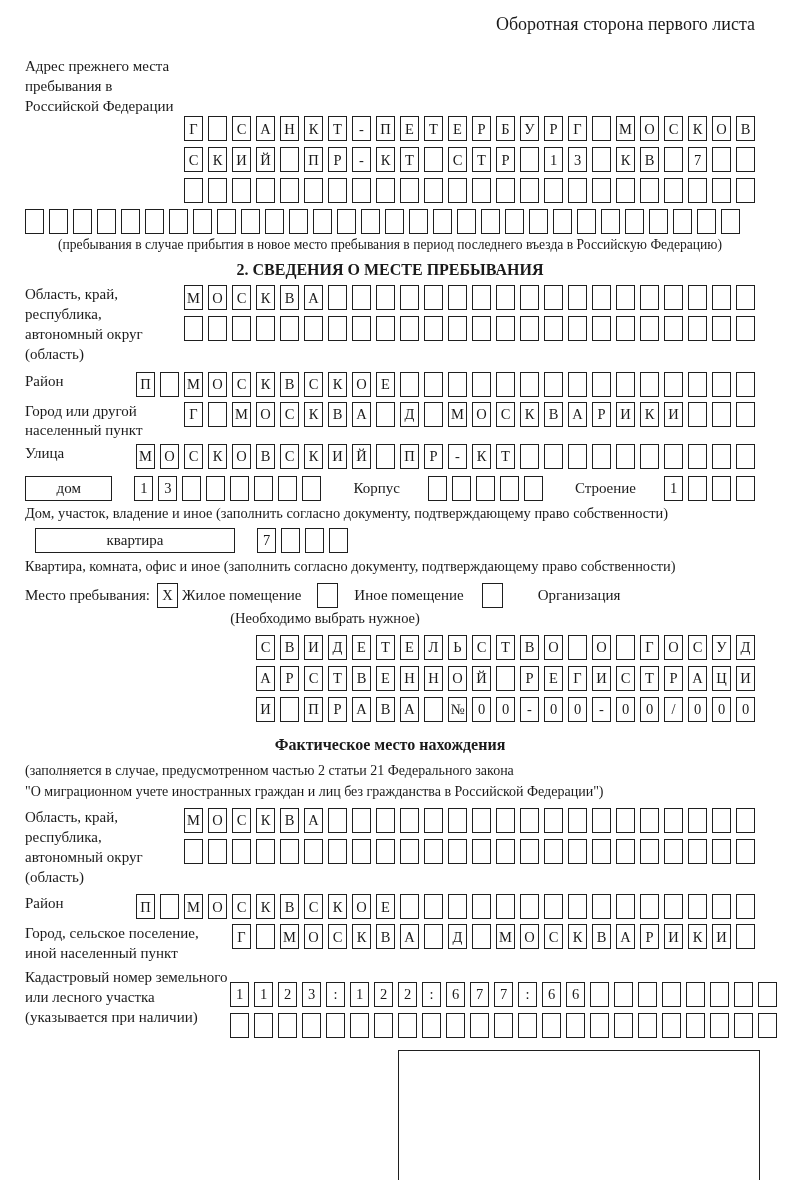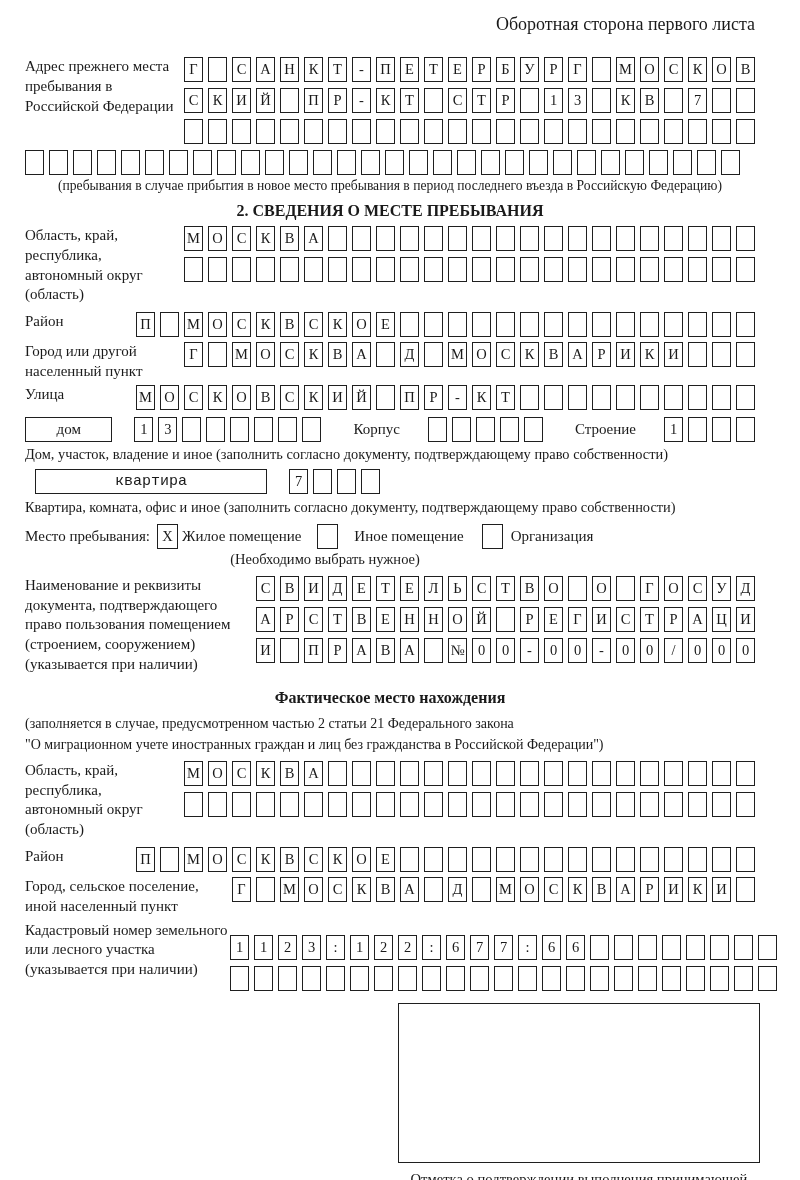--- a/index.html
+++ b/index.html
@@ -41,21 +41,21 @@
     width:392px;margin-left:358px;margin-top:6px;text-align:center;
     font-size:14.6px;line-height:1.42;
   }
   .fact-note{font-size:14px;line-height:1.5;}
 </style>
 </head>
 <body>
 
 <div class="hdr-note">Оборотная сторона первого листа</div>
 
-<div class="field" style="margin-top:22px;">
+<div class="field" style="margin-top:22px;flex-direction:column;">
   <div class="lbl" style="width:152px;">Адрес прежнего места пребывания в Российской Федерации</div>
   <div class="rows">
     <div class="boxrow">
         <span class="cell">Г</span>
         <span class="cell"></span>
         <span class="cell">С</span>
         <span class="cell">А</span>
         <span class="cell">Н</span>
         <span class="cell">К</span>
         <span class="cell">Т</span>
@@ -349,43 +349,42 @@
   <div class="boxrow leftal">
       <span class="cell">1</span>
       <span class="cell"></span>
       <span class="cell"></span>
       <span class="cell"></span>
     </div>
 </div>
 <div style="margin-top:4px;font-size:14.4px;">Дом, участок, владение и иное (заполнить согласно документу, подтверждающему право собственности)</div>
 
 <div class="mixrow" style="margin-top:6px;margin-left:10px;">
-  <div class="widebox" style="width:232px;font-family:Liberation Mono, monospace;">квартира</div>
+  <div class="widebox" style="width:200px;">квартира</div>
   <div class="boxrow leftal">
       <span class="cell">7</span>
       <span class="cell"></span>
       <span class="cell"></span>
       <span class="cell"></span>
     </div>
 </div>
 <div style="margin-top:5px;font-size:14.4px;">Квартира, комната, офис и иное (заполнить согласно документу, подтверждающему право собственности)</div>
 
 <div class="chkrow">
   <span>Место пребывания:</span>
   <span class="chk" style="margin-left:7px;">X</span>
   <span style="margin-left:4px;">Жилое помещение</span>
   <span class="chk" style="margin-left:16px;"></span>
   <span style="margin-left:16px;text-align:right;">Иное помещение</span>
   <span class="chk" style="margin-left:18px;"></span>
-  <span style="margin-left:8px;">Организация</span>
+  <span style="margin-left:35px;">Организация</span>
 </div>
 <div class="note-center" style="width:420px;margin-left:90px;margin-top:2px;">(Необходимо выбрать нужное)</div>
 
 <div class="field" style="margin-top:8px;">
-  <div class="lbl" style="width:208px;">Наименование и реквизиты документа, подтверждающего право пользования помещением (строением, сооружением) (указывается при наличии)</div>
   <div class="rows">
     <div class="boxrow">
         <span class="cell">С</span>
         <span class="cell">В</span>
         <span class="cell">И</span>
         <span class="cell">Д</span>
         <span class="cell">Е</span>
         <span class="cell">Т</span>
         <span class="cell">Е</span>
         <span class="cell">Л</span>

